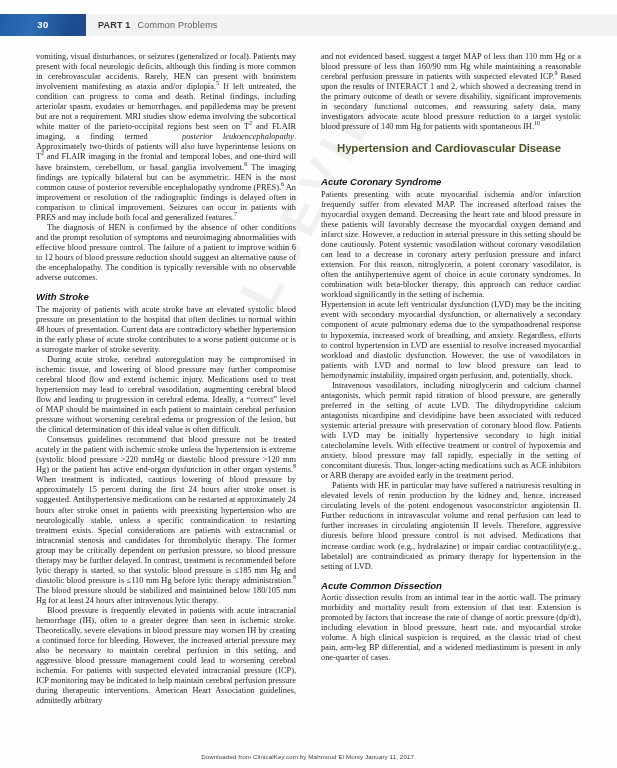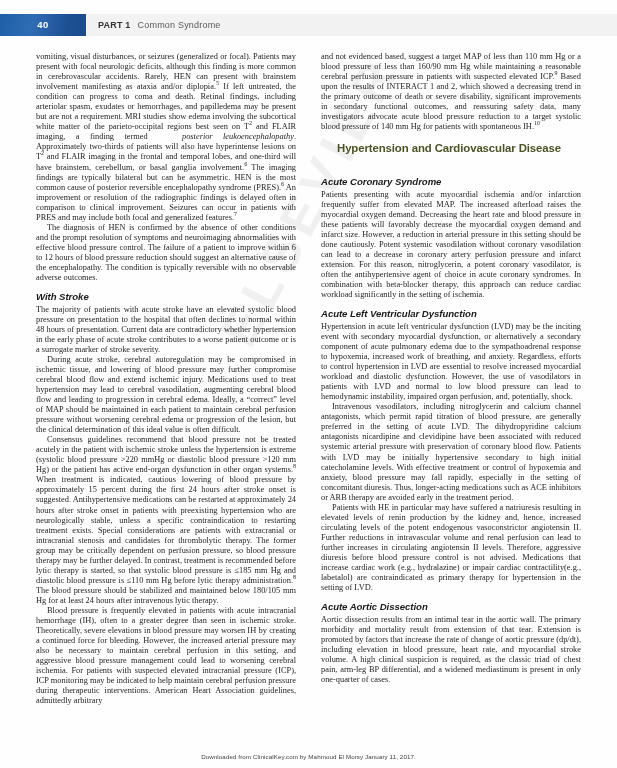--- a/index.html
+++ b/index.html
@@ -178,23 +178,23 @@
   }
 </style>
 </head>
 <body>
 
 <div class="page">
 
   <div class="runhead">
     <div class="folio-block"></div>
     <div class="runhead-band"></div>
-    <div class="folio-number">40</div>
+    <div class="folio-number">30</div>
     <div class="runhead-text">
-      <span class="runhead-part">PART 1</span><span class="runhead-title">Common Syndrome</span>
+      <span class="runhead-part">PART 1</span><span class="runhead-title">Common Problems</span>
     </div>
   </div>
 
   <div class="watermark">ELSEVIER</div>
 
   <div class="columns">
 
     <div class="col">
       <p class="body noindent">vomiting, visual disturbances, or seizures (generalized or focal). Patients may present with focal neurologic deficits, although this finding is more common in cerebrovascular accidents. Rarely, HEN can present with brainstem involvement manifesting as ataxia and/or diplopia.<sup>5</sup> If left untreated, the condition can progress to coma and death. Retinal findings, including arteriolar spasm, exudates or hemorrhages, and papilledema may be present but are not a requirement. MRI studies show edema involving the subcortical white matter of the parieto-occipital regions best seen on T<sup>2</sup> and FLAIR imaging, a finding termed <span class="ital">posterior leukoencephalopathy</span>. Approximately two-thirds of patients will also have hyperintense lesions on T<sup>2</sup> and FLAIR imaging in the frontal and temporal lobes, and one-third will have brainstem, cerebellum, or basal ganglia involvement.<sup>6</sup> The imaging findings are typically bilateral but can be asymmetric. HEN is the most common cause of posterior reversible encephalopathy syndrome (PRES).<sup>6</sup> An improvement or resolution of the radiographic findings is delayed often in comparison to clinical improvement. Seizures can occur in patients with PRES and may include both focal and generalized features.<sup>7</sup></p>
       <p class="body">The diagnosis of HEN is confirmed by the absence of other conditions and the prompt resolution of symptoms and neuroimaging abnormalities with effective blood pressure control. The failure of a patient to improve within 6 to 12 hours of blood pressure reduction should suggest an alternative cause of the encephalopathy. The condition is typically reversible with no observable adverse outcomes.</p>
@@ -203,25 +203,24 @@
       <p class="body">During acute stroke, cerebral autoregulation may be compromised in ischemic tissue, and lowering of blood pressure may further compromise cerebral blood flow and extend ischemic injury. Medications used to treat hypertension may lead to cerebral vasodilation, augmenting cerebral blood flow and leading to progression in cerebral edema. Ideally, a “correct” level of MAP should be maintained in each patient to maintain cerebral perfusion pressure without worsening cerebral edema or progression of the lesion, but the clinical determination of this ideal value is often difficult.</p>
       <p class="body">Consensus guidelines recommend that blood pressure not be treated acutely in the patient with ischemic stroke unless the hypertension is extreme (systolic blood pressure &gt;220 mmHg or diastolic blood pressure &gt;120 mm Hg) or the patient has active end-organ dysfunction in other organ systems.<sup>8</sup> When treatment is indicated, cautious lowering of blood pressure by approximately 15 percent during the first 24 hours after stroke onset is suggested. Antihypertensive medications can be restarted at approximately 24 hours after stroke onset in patients with preexisting hypertension who are neurologically stable, unless a specific contraindication to restarting treatment exists. Special considerations are patients with extracranial or intracranial stenosis and candidates for thrombolytic therapy. The former group may be critically dependent on perfusion pressure, so blood pressure therapy may be further delayed. In contrast, treatment is recommended before lytic therapy is started, so that systolic blood pressure is ≤185 mm Hg and diastolic blood pressure is ≤110 mm Hg before lytic therapy administration.<sup>8</sup> The blood pressure should be stabilized and maintained below 180/105 mm Hg for at least 24 hours after intravenous lytic therapy.</p>
       <p class="body">Blood pressure is frequently elevated in patients with acute intracranial hemorrhage (IH), often to a greater degree than seen in ischemic stroke. Theoretically, severe elevations in blood pressure may worsen IH by creating a continued force for bleeding. However, the increased arterial pressure may also be necessary to maintain cerebral perfusion in this setting, and aggressive blood pressure management could lead to worsening cerebral ischemia. For patients with suspected elevated intracranial pressure (ICP), ICP monitoring may be indicated to help maintain cerebral perfusion pressure during therapeutic interventions. American Heart Association guidelines, admittedly arbitrary</p>
     </div>
 
     <div class="col">
       <p class="body noindent">and not evidenced based, suggest a target MAP of less than 110 mm Hg or a blood pressure of less than 160/90 mm Hg while maintaining a reasonable cerebral perfusion pressure in patients with suspected elevated ICP.<sup>9</sup> Based upon the results of INTERACT 1 and 2, which showed a decreasing trend in the primary outcome of death or severe disability, significant improvements in secondary functional outcomes, and reassuring safety data, many investigators advocate acute blood pressure reduction to a target systolic blood pressure of 140 mm Hg for patients with spontaneous IH.<sup>10</sup></p>
       <h2 class="section">Hypertension and Cardiovascular Disease</h2>
       <h3 class="subsection tight">Acute Coronary Syndrome</h3>
       <p class="body noindent">Patients presenting with acute myocardial ischemia and/or infarction frequently suffer from elevated MAP. The increased afterload raises the myocardial oxygen demand. Decreasing the heart rate and blood pressure in these patients will favorably decrease the myocardial oxygen demand and infarct size. However, a reduction in arterial pressure in this setting should be done cautiously. Potent systemic vasodilation without coronary vasodilation can lead to a decrease in coronary artery perfusion pressure and infarct extension. For this reason, nitroglycerin, a potent coronary vasodilator, is often the antihypertensive agent of choice in acute coronary syndromes. In combination with beta-blocker therapy, this approach can reduce cardiac workload significantly in the setting of ischemia.</p>
-      <h3 class="subsection">Acute Left Ventricular Dysfunction</h3>
       <p class="body noindent">Hypertension in acute left ventricular dysfunction (LVD) may be the inciting event with secondary myocardial dysfunction, or alternatively a secondary component of acute pulmonary edema due to the sympathoadrenal response to hypoxemia, increased work of breathing, and anxiety. Regardless, efforts to control hypertension in LVD are essential to resolve increased myocardial workload and diastolic dysfunction. However, the use of vasodilators in patients with LVD and normal to low blood pressure can lead to hemodynamic instability, impaired organ perfusion, and, potentially, shock.</p>
       <p class="body">Intravenous vasodilators, including nitroglycerin and calcium channel antagonists, which permit rapid titration of blood pressure, are generally preferred in the setting of acute LVD. The dihydropyridine calcium antagonists nicardipine and clevidipine have been associated with reduced systemic arterial pressure with preservation of coronary blood flow. Patients with LVD may be initially hypertensive secondary to high initial catecholamine levels. With effective treatment or control of hypoxemia and anxiety, blood pressure may fall rapidly, especially in the setting of concomitant diuresis. Thus, longer-acting medications such as ACE inhibitors or ARB therapy are avoided early in the treatment period.</p>
       <p class="body">Patients with HE in particular may have suffered a natriuresis resulting in elevated levels of renin production by the kidney and, hence, increased circulating levels of the potent endogenous vasoconstrictor angiotensin II. Further reductions in intravascular volume and renal perfusion can lead to further increases in circulating angiotensin II levels. Therefore, aggressive diuresis before blood pressure control is not advised. Medications that increase cardiac work (e.g., hydralazine) or impair cardiac contractility(e.g., labetalol) are contraindicated as primary therapy for hypertension in the setting of LVD.</p>
-      <h3 class="subsection">Acute Aortic Dissection</h3>
+      <h3 class="subsection">Acute Common Dissection</h3>
       <p class="body noindent">Aortic dissection results from an intimal tear in the aortic wall. The primary morbidity and mortality result from extension of that tear. Extension is promoted by factors that increase the rate of change of aortic pressure (dp/dt), including elevation in blood pressure, heart rate, and myocardial stroke volume. A high clinical suspicion is required, as the classic triad of chest pain, arm-leg BP differential, and a widened mediastinum is present in only one-quarter of cases.</p>
     </div>
 
   </div>
 
   <div class="footer">Downloaded from ClinicalKey.com by Mahmoud El Morsy January 11, 2017.</div>
 
 </div>
 
 </body></html>

